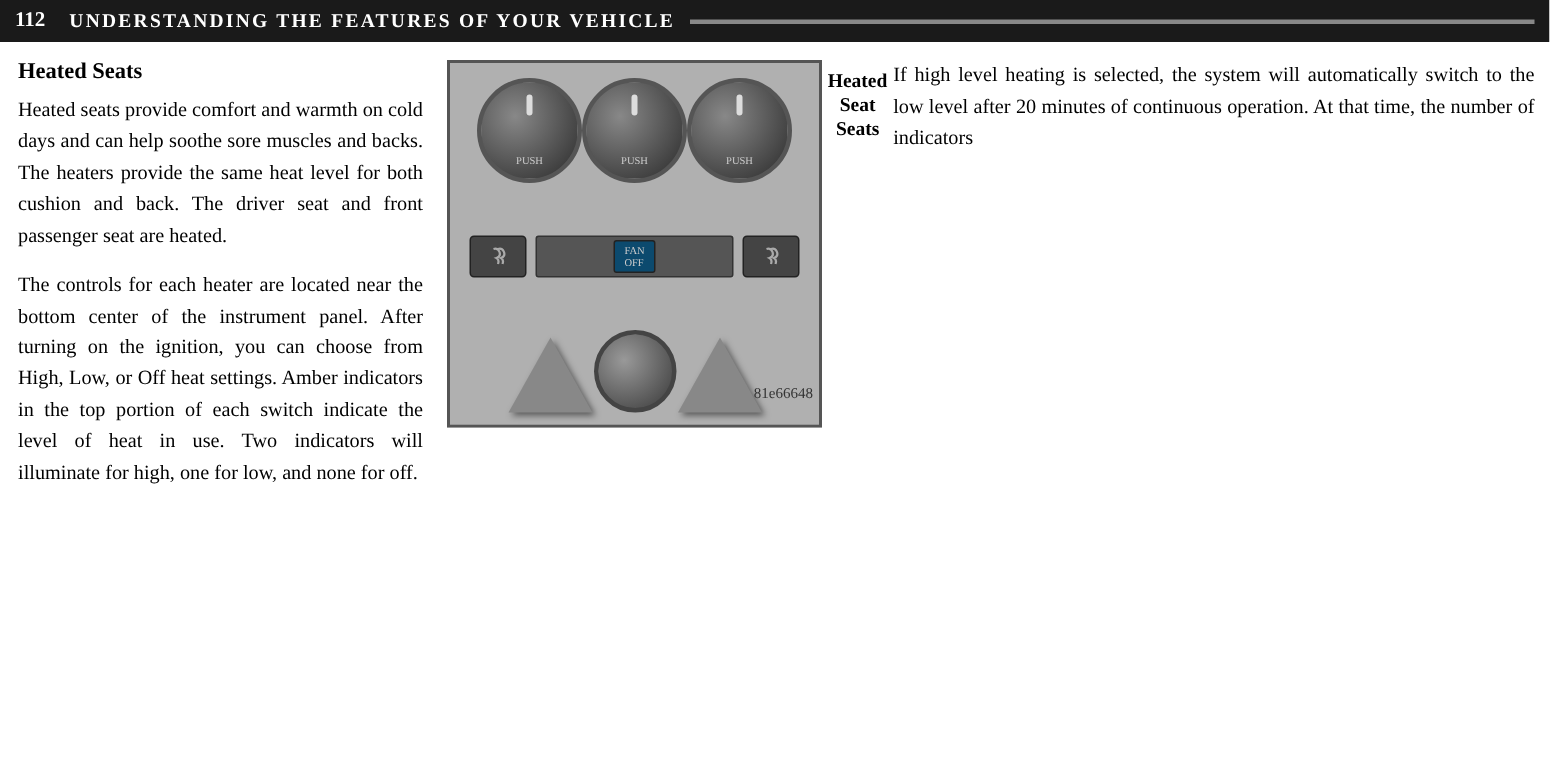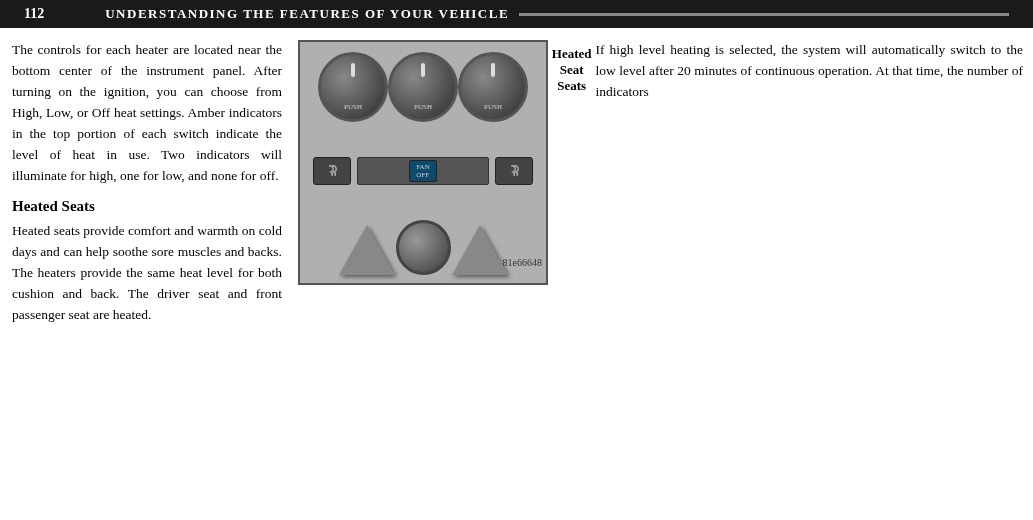--- a/index.html
+++ b/index.html
@@ -19,38 +19,37 @@
       display: flex;
       flex-direction: column;
     }
 
     
     .header-bar {
       background: #1a1a1a;
       color: #fff;
       display: flex;
       align-items: center;
-      padding: 4px 24px;
+      padding: 4px 10px;
       height: 28px;
     }
 
     .header-page-num {
       font-weight: bold;
       font-size: 14px;
       margin-right: 16px;
       color: #fff;
     }
 
     .header-title {
       font-weight: bold;
       font-size: 13px;
       letter-spacing: 1.5px;
       color: #fff;
       text-transform: uppercase;
-      margin-left: 45px;
     }
 
     .header-rule {
       flex: 1;
       height: 3px;
       background: #888;
       margin-left: 10px;
     }
 
     
@@ -260,26 +259,26 @@
     <span class="header-page-num">112</span>
     <span class="header-title">UNDERSTANDING THE FEATURES OF YOUR VEHICLE</span>
     <div class="header-rule"></div>
   </div>
 
   <div class="main-content">
 
     <div class="left-col">
 
       <div class="paragraph">
-        <p class="body-text">The controls for each heater are located near the bottom center of the instrument panel. After turning on the ignition, you can choose from High, Low, or Off heat settings. Amber indicators in the top portion of each switch indicate the level of heat in use. Two indicators will illuminate for high, one for low, and none for off.</p>
-      </div>
-
-      <div class="paragraph">
         <div class="section-title">Heated Seats</div>
         <p class="body-text">Heated seats provide comfort and warmth on cold days and can help soothe sore muscles and backs. The heaters provide the same heat level for both cushion and back. The driver seat and front passenger seat are heated.</p>
+      </div>
+
+      <div class="paragraph">
+        <p class="body-text">The controls for each heater are located near the bottom center of the instrument panel. After turning on the ignition, you can choose from High, Low, or Off heat settings. Amber indicators in the top portion of each switch indicate the level of heat in use. Two indicators will illuminate for high, one for low, and none for off.</p>
       </div>
 
     </div>
 
     <div class="right-col">
 
       <div class="image-area">
         <div class="dash-sim">
 
           <div class="knobs-row">

